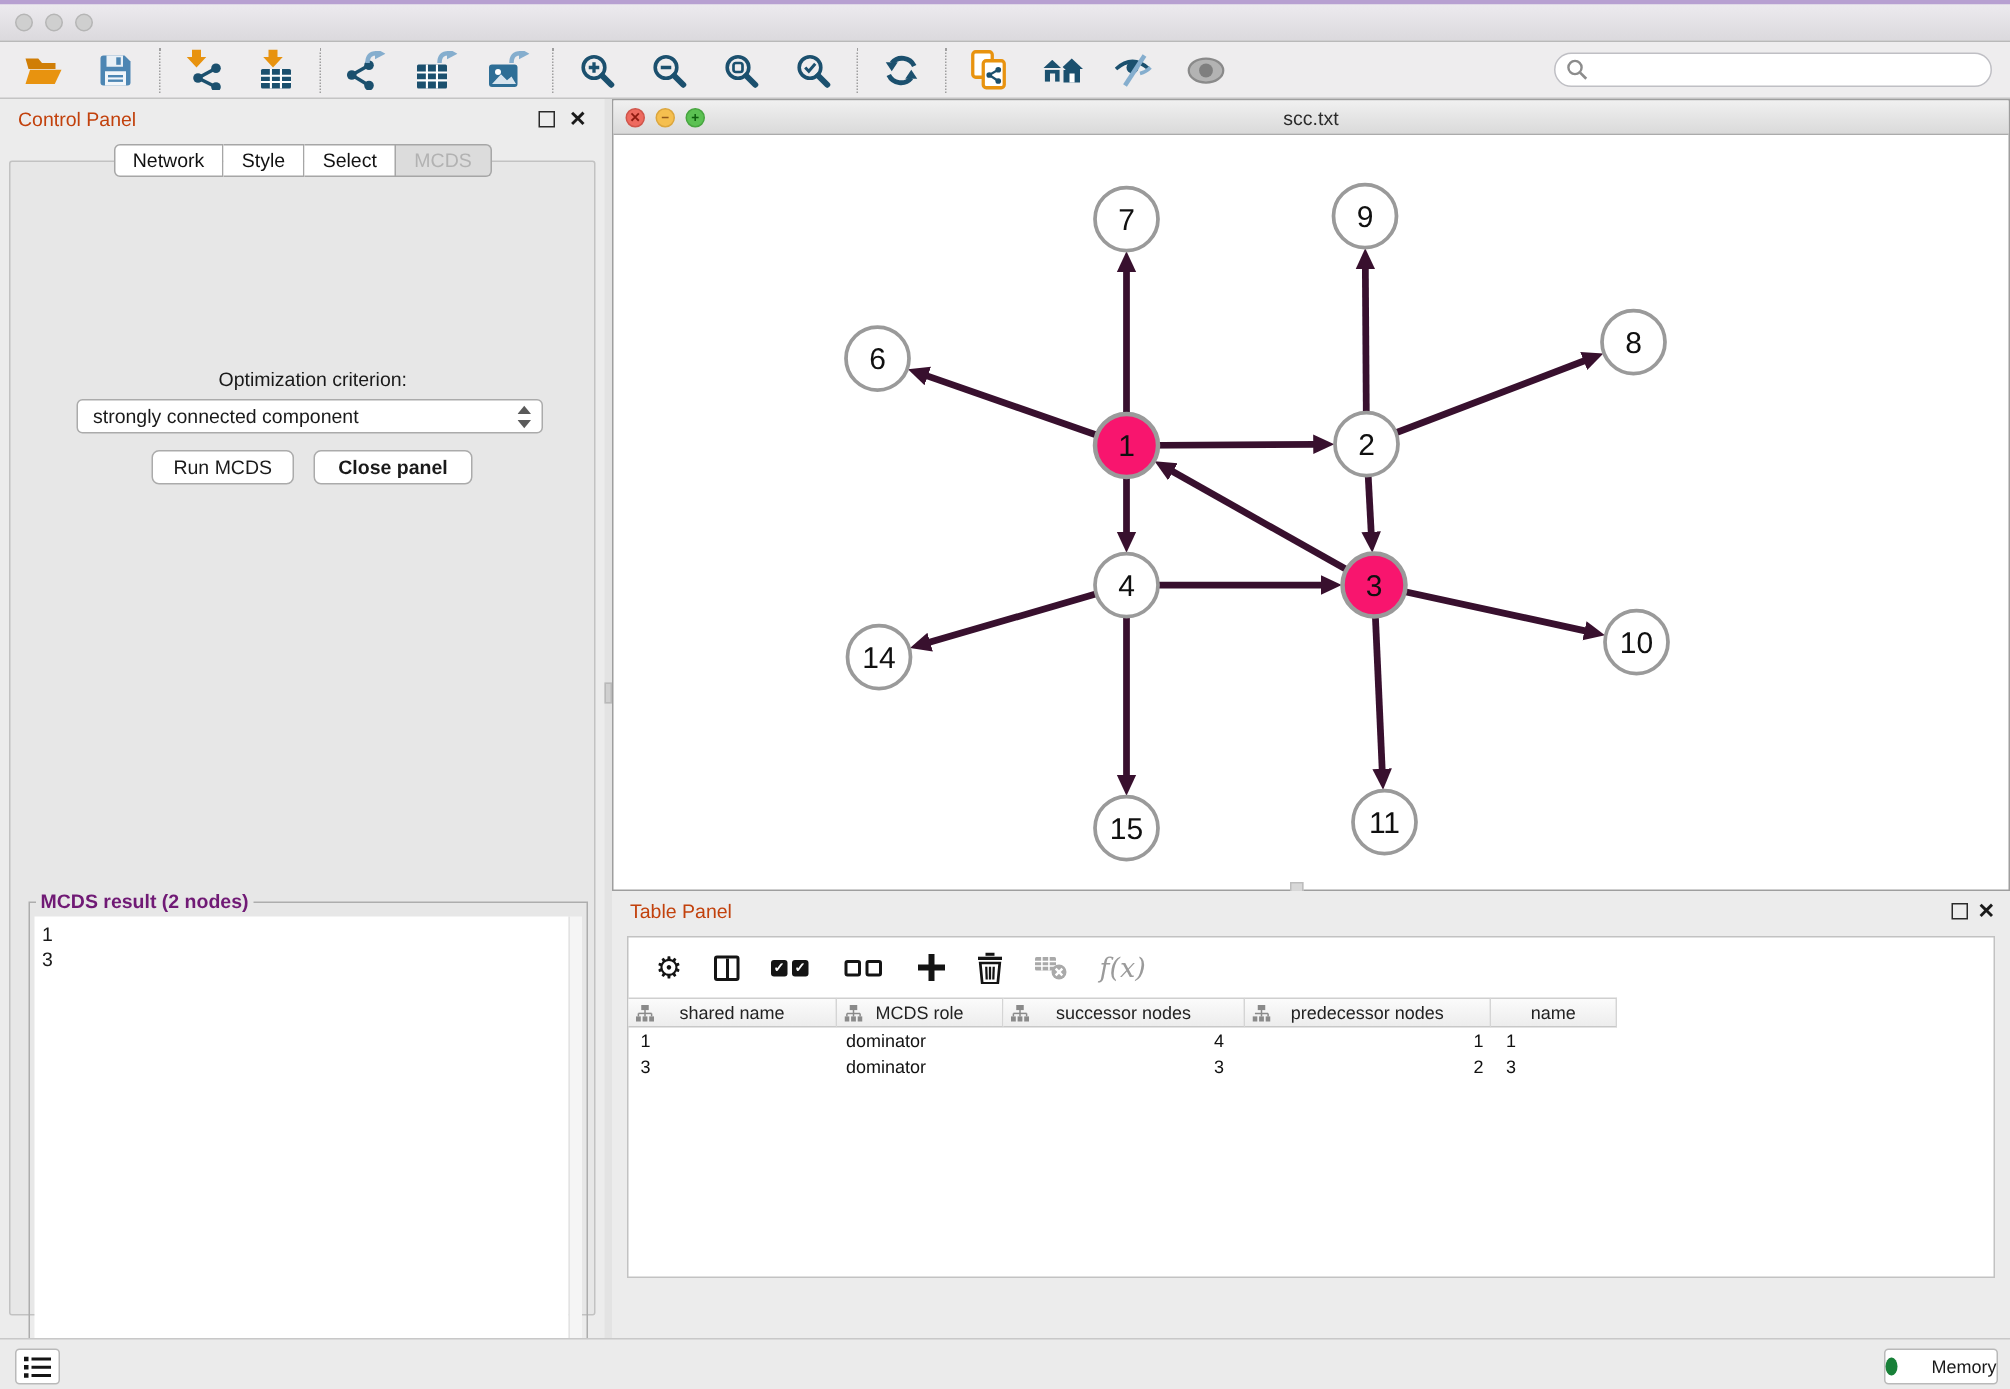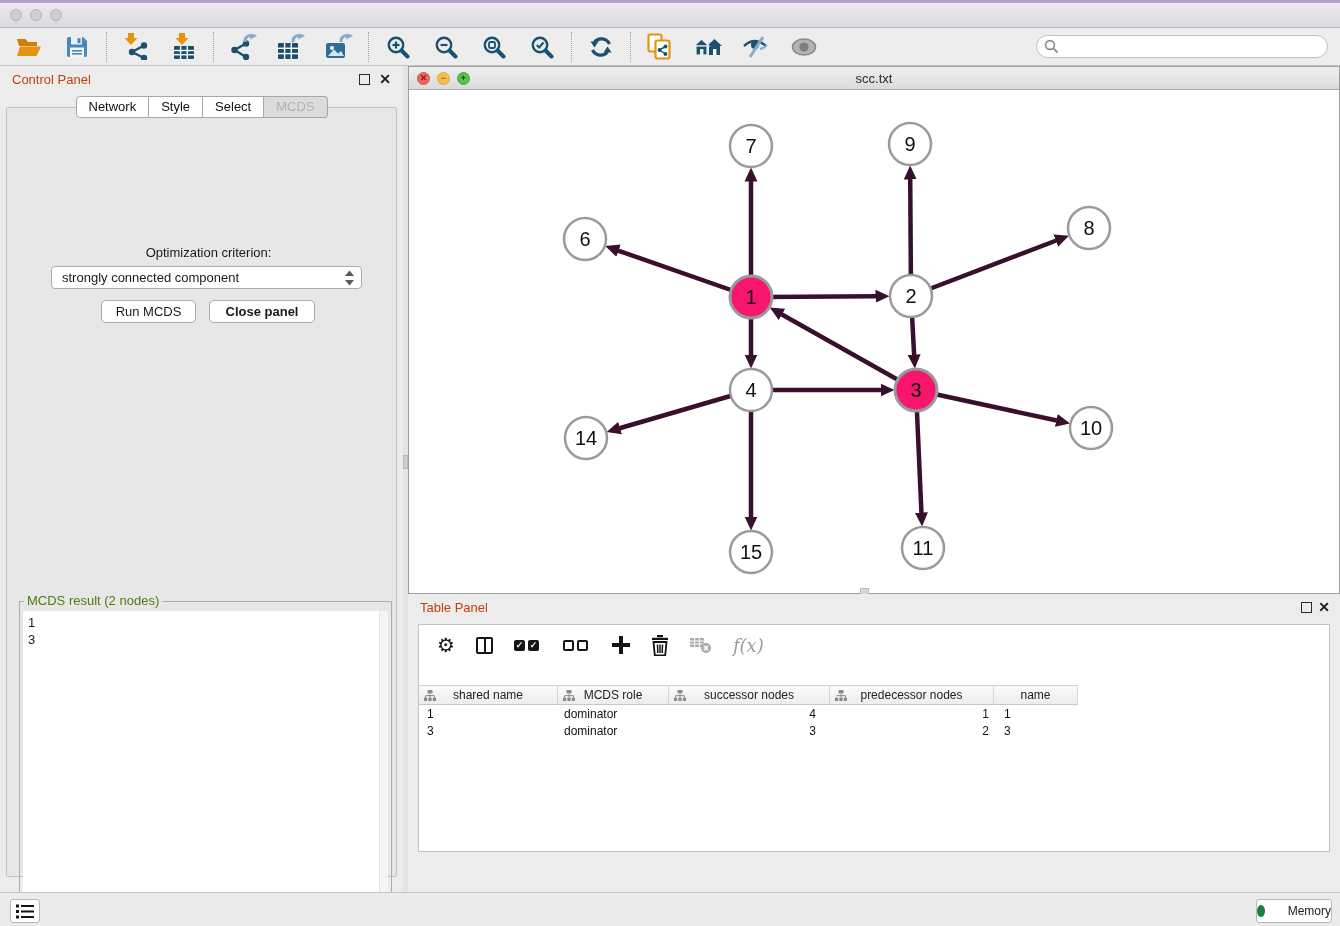--- a/index.html
+++ b/index.html
@@ -84,21 +84,21 @@
   }
   #run-mcds-button { left:94px; width:95px; }
   #close-panel-button { left:202px; width:106px;font-weight:bold; }
 
   #result-fieldset {
     position:absolute; left:12px; top:493px; width:373px; height:377px;
     border:1px solid #ADADAD;
   }
   #result-legend {
     position:absolute; left:4px; top:-9px; background:#E7E7E7;
-    font-size:13px; padding:0 3px; color:#4d7c0f;
+    font-size:13px; padding:0 3px; color:#701a75;font-weight:bold;
   }
   #result-textarea {
     position:absolute; left:3px; top:9px; right:12px; bottom:3px;
     background:#fff; font-size:13px; line-height:17px; padding:3px 5px;
     white-space:pre; overflow:hidden;
   }
   #result-scrollbar {
     position:absolute; top:9px; right:3px; bottom:3px; width:9px;
     background:#F5F5F5; border-left:1px solid #E3E3E3;
   }
@@ -140,21 +140,21 @@
   #columns-glyph { width:17px; height:17px; border:2px solid #141414; border-radius:2px; position:relative; }
   #columns-glyph::after { content:""; position:absolute; left:50%; top:0; bottom:0; border-left:2px solid #141414; }
   .chk { width:11px; height:11px; display:inline-flex; align-items:center; justify-content:center; margin-right:3px; }
   .chk.on { background:#141414; color:#fff; font-size:9px; font-weight:bold; border-radius:2px; }
   .chk.off { border:2px solid #141414; border-radius:2px; background:#fff; }
   #plus-glyph { position:relative; width:18px; height:18px; }
   #plus-glyph::before { content:""; position:absolute; left:7px; top:0; width:4px; height:18px; background:#141414; }
   #plus-glyph::after { content:""; position:absolute; left:0; top:7px; width:18px; height:4px; background:#141414; }
   #fx-glyph { font-family:"DejaVu Serif", serif; font-style:italic; font-size:18px; color:#9B9B9B; }
 
-  #tp-grid { position:absolute; left:0; top:40px; width:100%;margin-top:20px; }
+  #tp-grid { position:absolute; left:0; top:40px; width:100%; }
   .grid-header { display:flex; height:20px; }
   .gh-cell {
     background:linear-gradient(#FBFBFB,#EDEDED);
     border-top:1px solid #CFCFCF; border-bottom:1px solid #C8C8C8; border-right:1px solid #D5D5D5;
     font-size:12px; color:#222; display:flex; align-items:center; justify-content:center; gap:5px;
     position:relative;
   }
   .gh-icon { position:absolute; left:5px; top:4px; }
   .grid-row { display:flex; height:17px; font-size:12px; color:#111; }
   .gr-cell { padding-top:2px; white-space:nowrap; overflow:hidden; }

